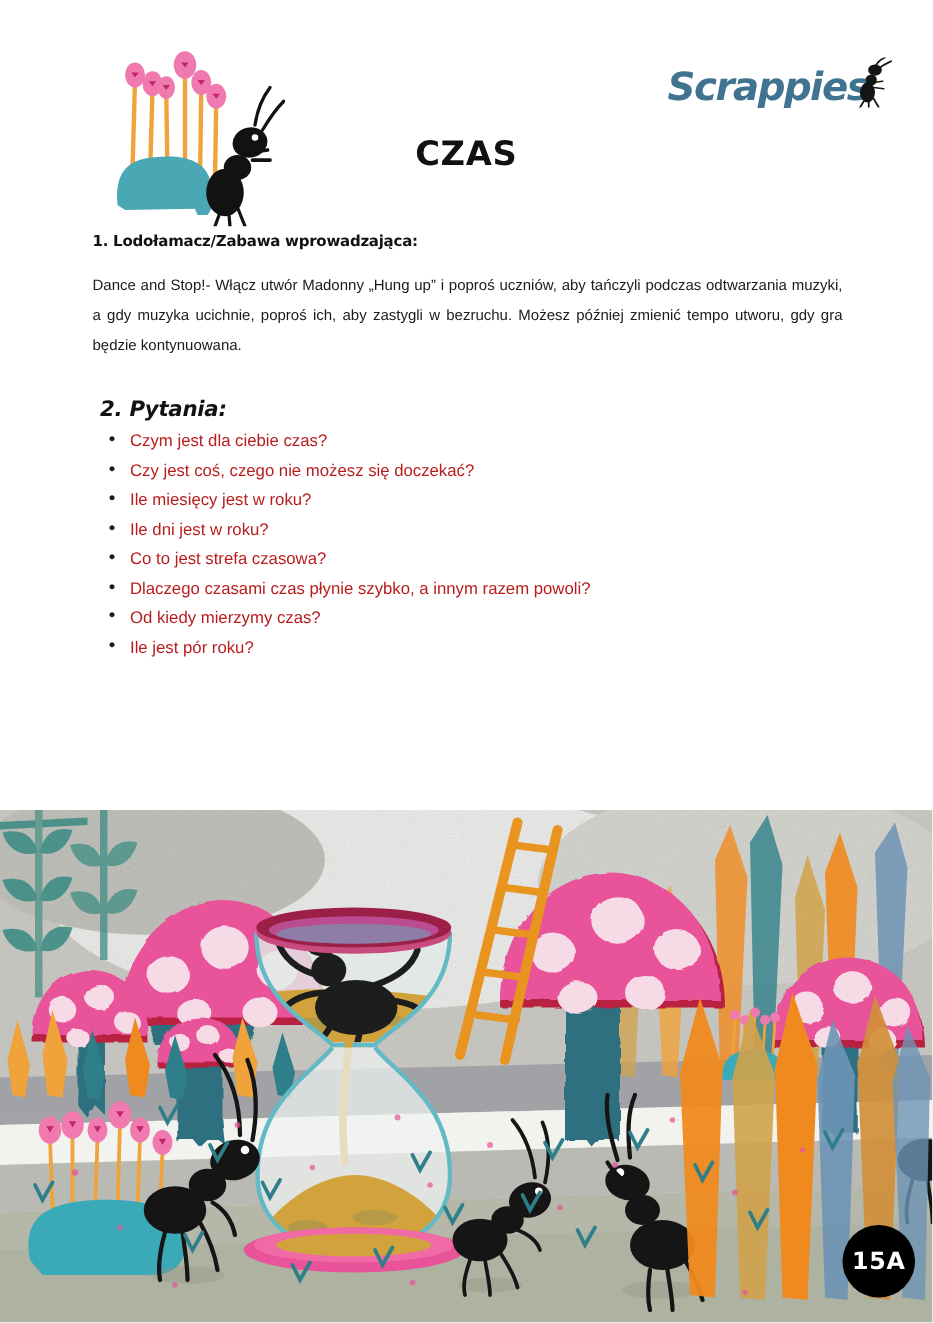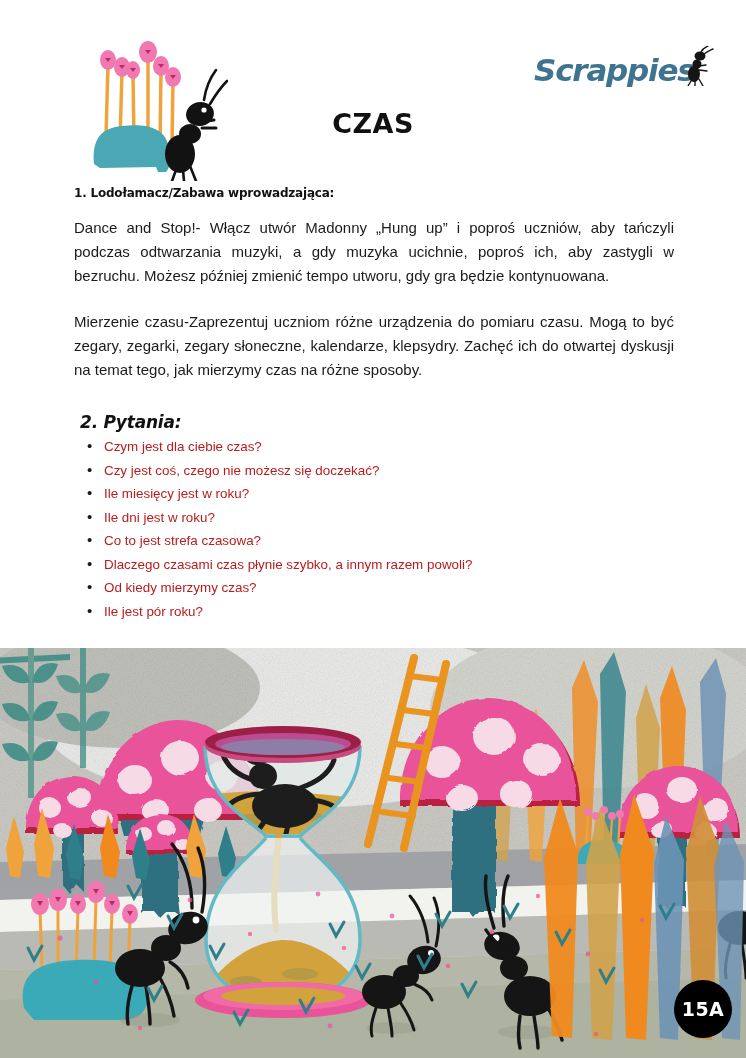--- a/index.html
+++ b/index.html
@@ -89,21 +89,21 @@
     color: #121212;
   }
   h2.section-head.second {
     margin: 30px 0 4px 6px;
     font-size: 17px;
     font-style: italic;
   }
 
   p.para {
     margin: 0 0 22px 0;
-    font-size: 15px;
+    font-size: 12px;
     line-height: 24px;
     text-align: justify;
     color: #1b1b1b;
   }
   p.para.last { margin-bottom: 0; }
 
   ul.qlist {
     margin: 0;
     padding-left: 30px;
     list-style: none;
@@ -233,21 +233,20 @@
   </div>
 
   <div class="page-title">CZAS</div>
 
   <div class="content">
 
     <h2 class="section-head">1. Lodołamacz/Zabawa wprowadzająca:</h2>
 
     <p class="para">Dance and Stop!- Włącz utwór Madonny „Hung up” i poproś uczniów, aby tańczyli podczas odtwarzania muzyki, a gdy muzyka ucichnie, poproś ich, aby zastygli w bezruchu. Możesz później zmienić tempo utworu, gdy gra będzie kontynuowana.</p>
 
-    <p class="para last">Mierzenie czasu-Zaprezentuj uczniom różne urządzenia do pomiaru czasu. Mogą to być zegary, zegarki, zegary słoneczne, kalendarze, klepsydry. Zachęć ich do otwartej dyskusji na temat tego, jak mierzymy czas na różne sposoby.</p>
 
     <h2 class="section-head second">2. Pytania:</h2>
 
     <ul class="qlist">
       <li>Czym jest dla ciebie czas?</li>
       <li>Czy jest coś, czego nie możesz się doczekać?</li>
       <li>Ile miesięcy jest w roku?</li>
       <li>Ile dni jest w roku?</li>
       <li>Co to jest strefa czasowa?</li>
       <li>Dlaczego czasami czas płynie szybko, a innym razem powoli?</li>

